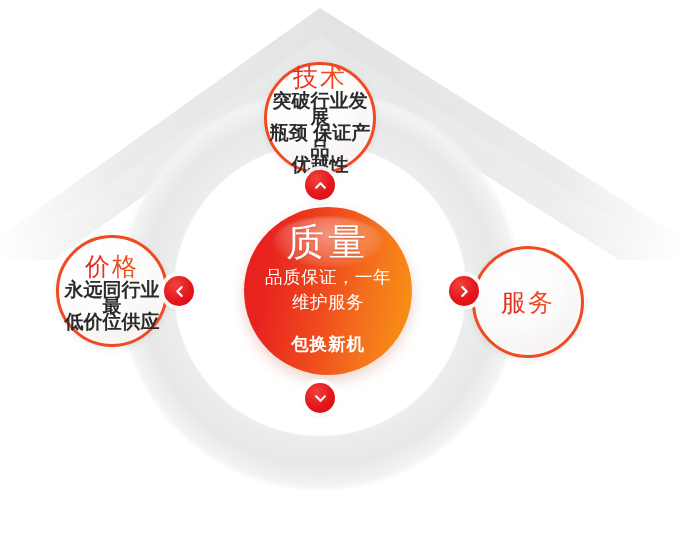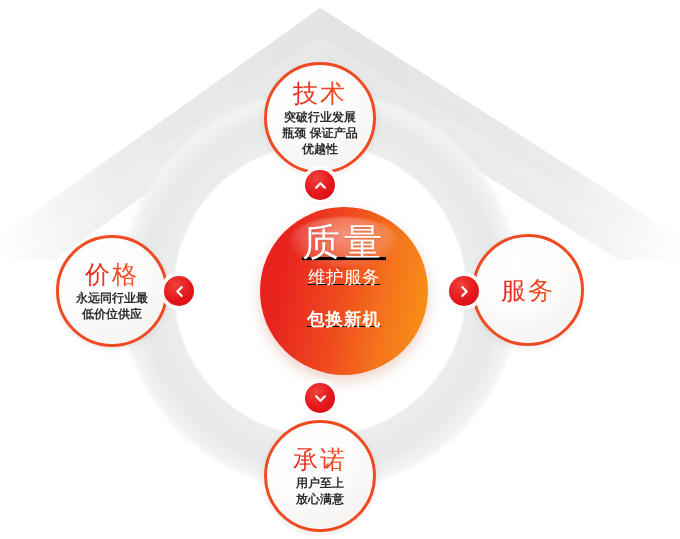--- a/index.html
+++ b/index.html
@@ -25,27 +25,27 @@
         rgba(255,255,255,0) 145px,
         #eceded 147px,
         #e7e8e9 176px,
         #f2f3f3 196px,
         rgba(255,255,255,0) 202px);
   }
 
   
   .hub{
     position:absolute;
-    left:260px;top:207px;
+    left:244px;top:207px;
     width:168px;height:168px;
     border-radius:50%;
     background:linear-gradient(100deg,#e8201c 0%,#e8241f 18%,#ef4b1d 48%,#f4731c 72%,#f78a17 90%,#f79518 100%);
     box-shadow:0 6px 14px rgba(180,60,20,.22);
     overflow:hidden;
-    display:flex;flex-direction:column;align-items:center;justify-content:flex-start;text-decoration:underline;
+    display:flex;flex-direction:column;align-items:center;justify-content:flex-start;
   }
   .hub-gloss{
     position:absolute;
     left:17%;top:6%;
     width:66%;height:30%;
     border-radius:50%;
     background:radial-gradient(ellipse at 50% 35%,rgba(255,255,255,.42) 0%,rgba(255,255,255,.18) 55%,rgba(255,255,255,0) 78%);
     filter:blur(1px);
   }
   .hub-inner{position:relative;z-index:2;width:100%;text-align:center;}
@@ -84,32 +84,32 @@
     line-height:27px;
     font-weight:400;
     letter-spacing:2px;
     background:linear-gradient(95deg,#e2211c 0%,#ea3d1e 45%,#f05a20 100%);
     -webkit-background-clip:text;background-clip:text;
     color:#e3241d;
     -webkit-text-fill-color:transparent;
   }
   .node-body{
     margin-top:2px;
-    font-size:12px;
+    font-size:19px;
     line-height:16px;
     color:#2b2b2b;
     font-weight:700;
     text-align:center;
     letter-spacing:0px;
     white-space:pre-line;
   }
 
   #node-top{left:264px;top:62px;}
   #node-left{left:56px;top:235px;justify-content:center;}
-  #node-right{left:472px;top:234px;}
+  #node-right{left:472px;top:246px;}
   #node-bottom{left:264px;top:420px;}
 
   
   .badge{
     position:absolute;
     width:30px;height:30px;
     border-radius:50%;
     background:radial-gradient(circle at 38% 30%,#f0433c 0%,#e4161b 55%,#d40d14 100%);
     box-shadow:0 0 0 4px rgba(255,255,255,.92), 0 2px 5px rgba(150,20,20,.3);
     display:flex;align-items:center;justify-content:center;
@@ -149,20 +149,21 @@
         <path d="M320 8 L682 238 L682 300 L320 70 L-2 300 L-2 238 Z" fill="url(#chevGradH)" opacity="0.85"></path>
       </g>
     </svg>
     <div class="bg-ring"></div>
   </div>
 
   <div class="hub">
     <div class="hub-gloss"></div>
     <div class="hub-inner">
       <div class="hub-title">质量</div>
+      <div class="hub-line">品质保证，一年</div>
       <div class="hub-line">维护服务</div>
       <div class="hub-line bold">包换新机</div>
     </div>
   </div>
 
   <div class="node" id="node-top">
     <div class="node-title">技术</div>
     <div class="node-body">突破行业发展
 瓶颈 保证产品
 优越性</div>
@@ -171,25 +172,20 @@
   <div class="node" id="node-left">
     <div class="node-title">价格</div>
     <div class="node-body">永远同行业最
 低价位供应</div>
   </div>
 
   <div class="node" id="node-right">
     <div class="node-title">服务</div>
   </div>
 
-  <div class="node" id="node-bottom">
-    <div class="node-title">承诺</div>
-    <div class="node-body">用户至上
-放心满意</div>
-  </div>
 
   <div class="badge" id="badge-top">
     <svg width="15" height="15" viewBox="0 0 24 24">
       <path d="M5 15.5 L12 8.5 L19 15.5" fill="none" stroke="#ffffff" stroke-width="3.4" stroke-linecap="round" stroke-linejoin="round"></path>
     </svg>
   </div>
 
   <div class="badge" id="badge-left">
     <svg width="15" height="15" viewBox="0 0 24 24">
       <path d="M15.5 5 L8.5 12 L15.5 19" fill="none" stroke="#ffffff" stroke-width="3.4" stroke-linecap="round" stroke-linejoin="round"></path>

